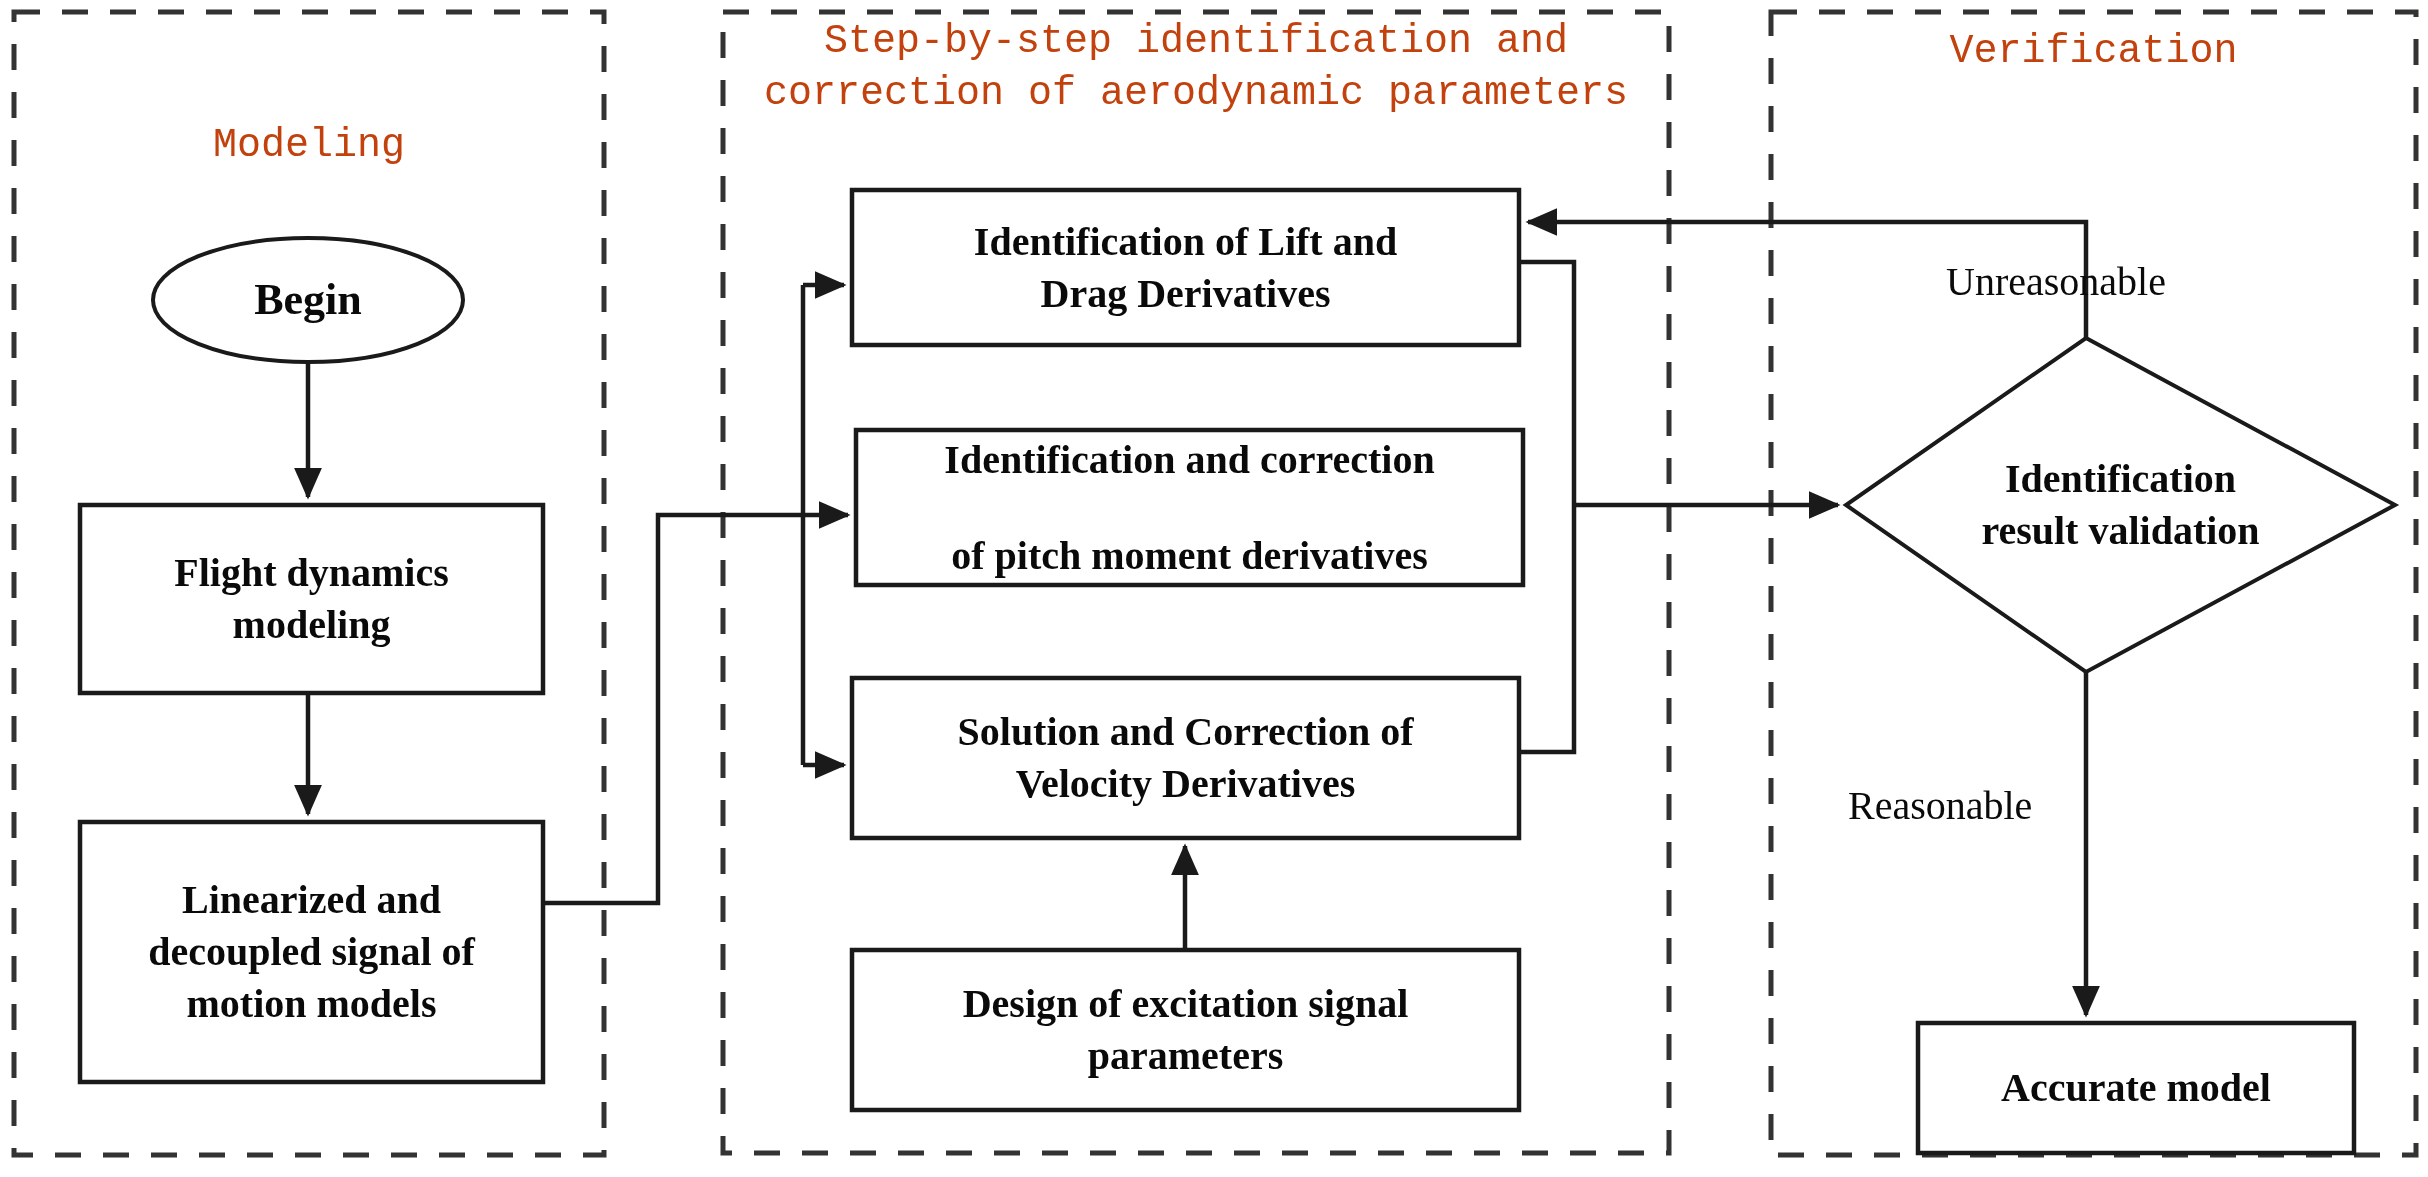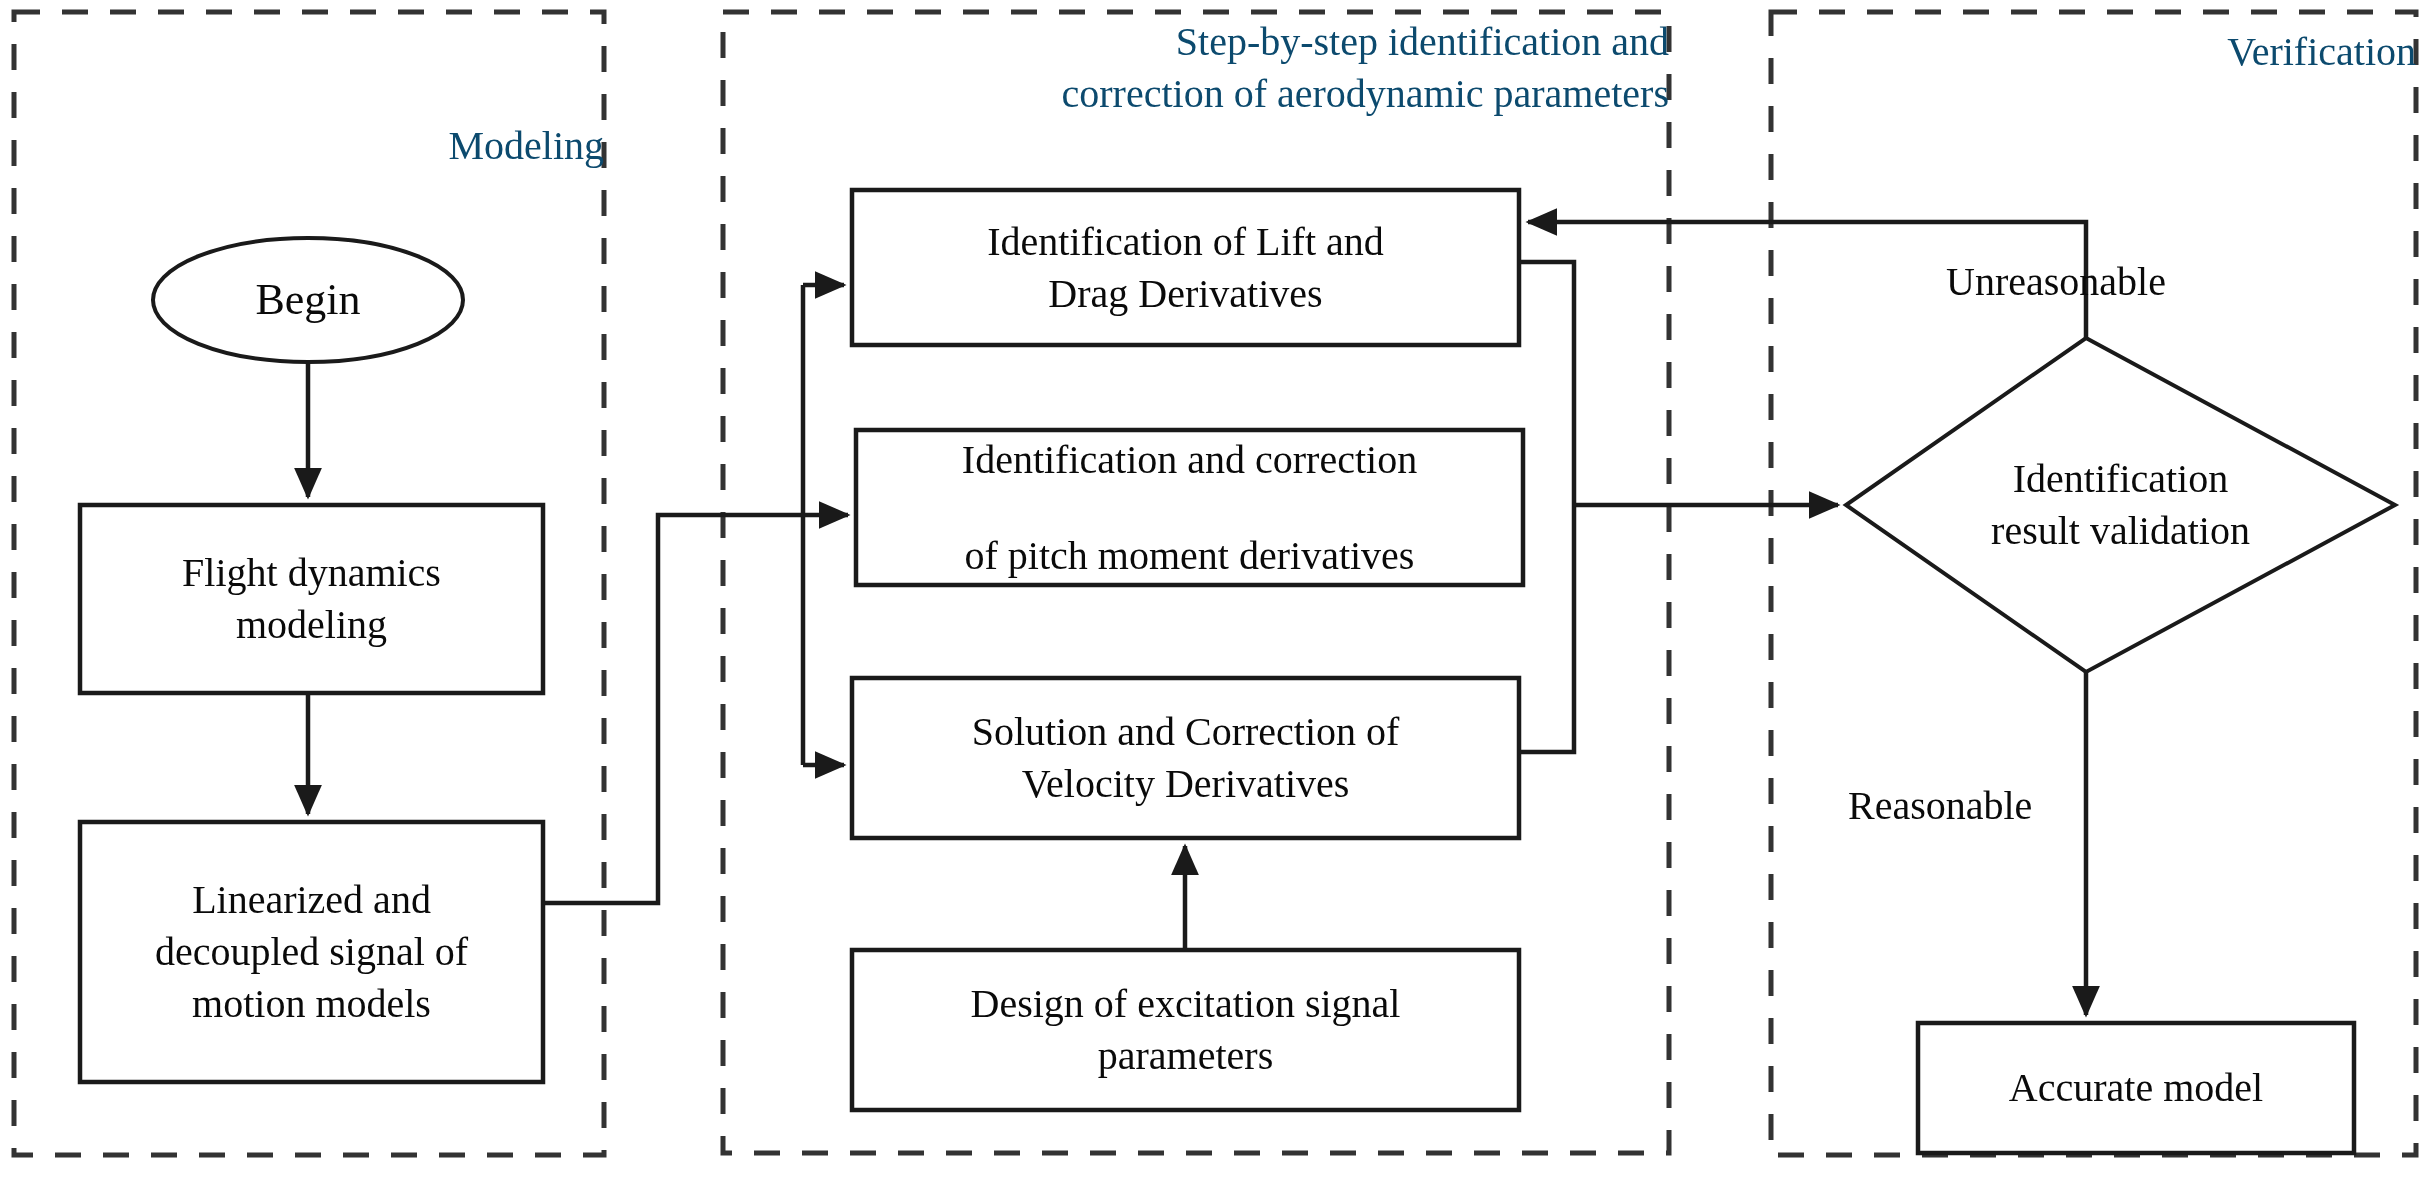--- a/index.html
+++ b/index.html
@@ -27,27 +27,29 @@
     display: flex;
     flex-direction: column;
     align-items: center;
     justify-content: center;
     text-align: center;
     color: #0a0a0a;
     font-size: 40px;
     line-height: 1.30;
     pointer-events: none;
     white-space: nowrap;
+    font-weight: bold;
   }
   .panel-title {
     position: absolute;
-    text-align: right;
-    color: #0c4a6e;
+    text-align: center;
+    color: #c2410c;
     font-size: 40px;
     line-height: 1.30;
+    font-family: Liberation Mono, monospace;
   }
   .edge-label {
     position: absolute;
     color: #0a0a0a;
     font-size: 40px;
     white-space: nowrap;
   }
   .tline { display: block; }
 </style>
 </head>

